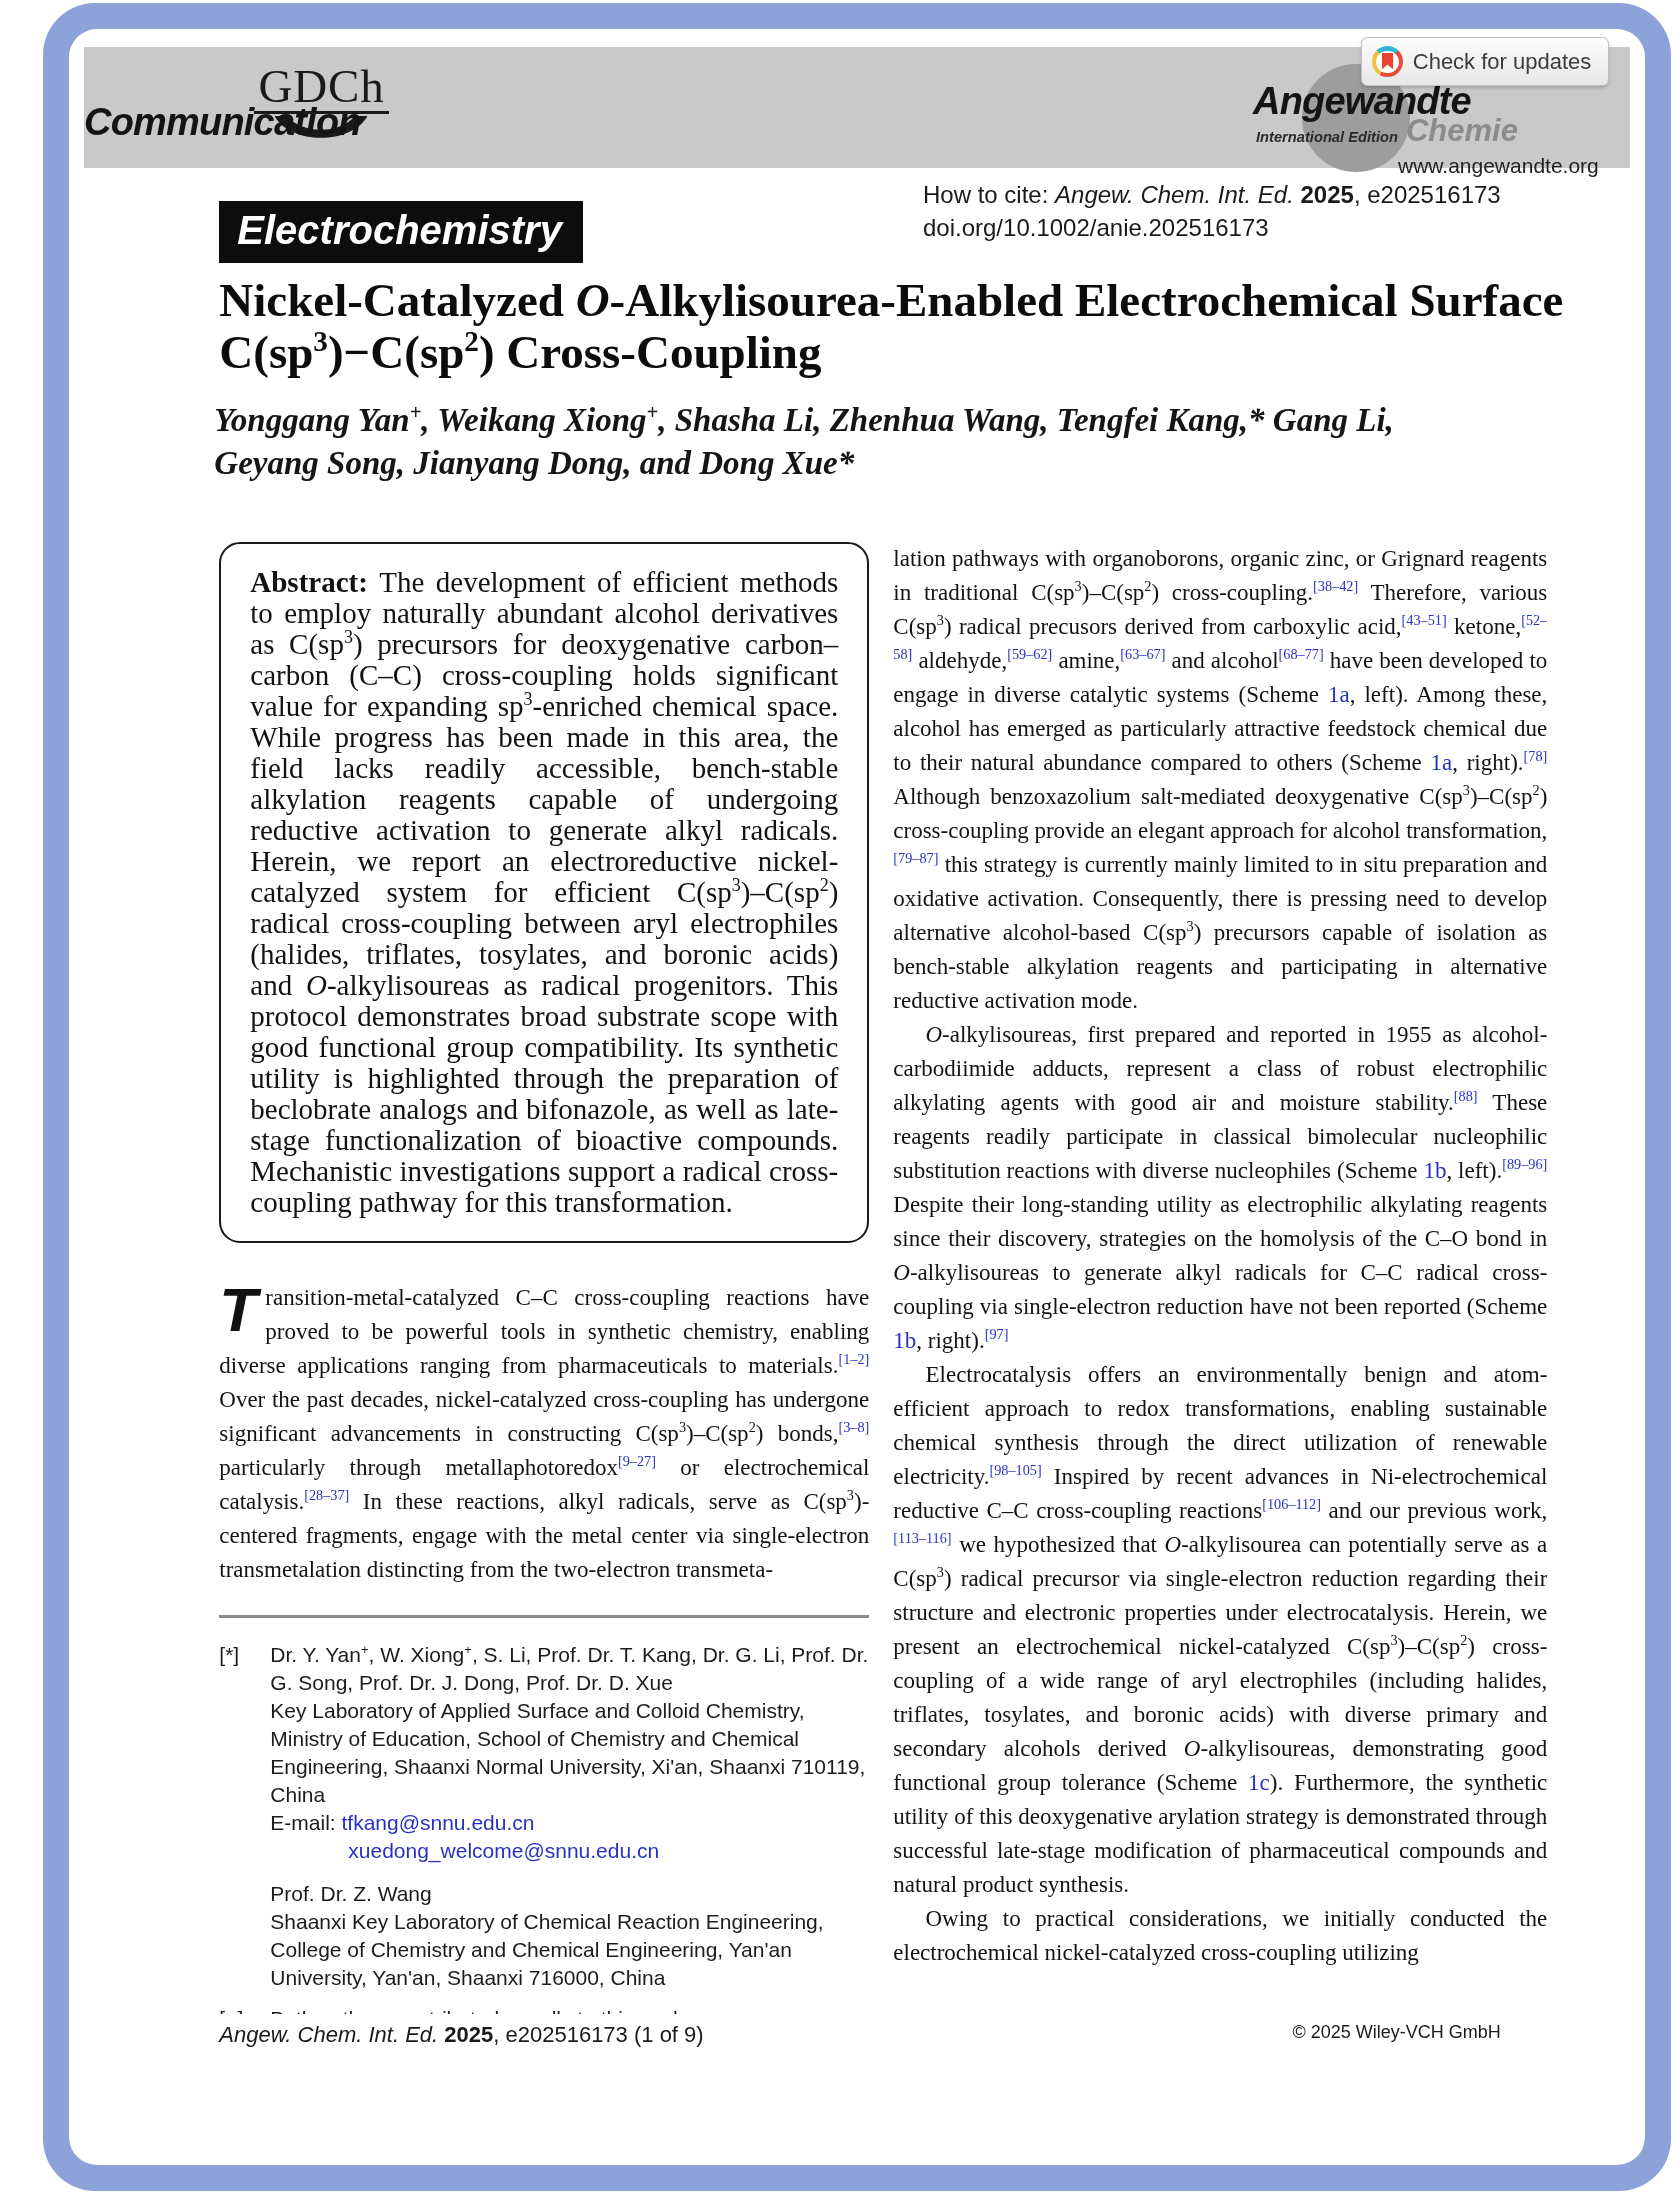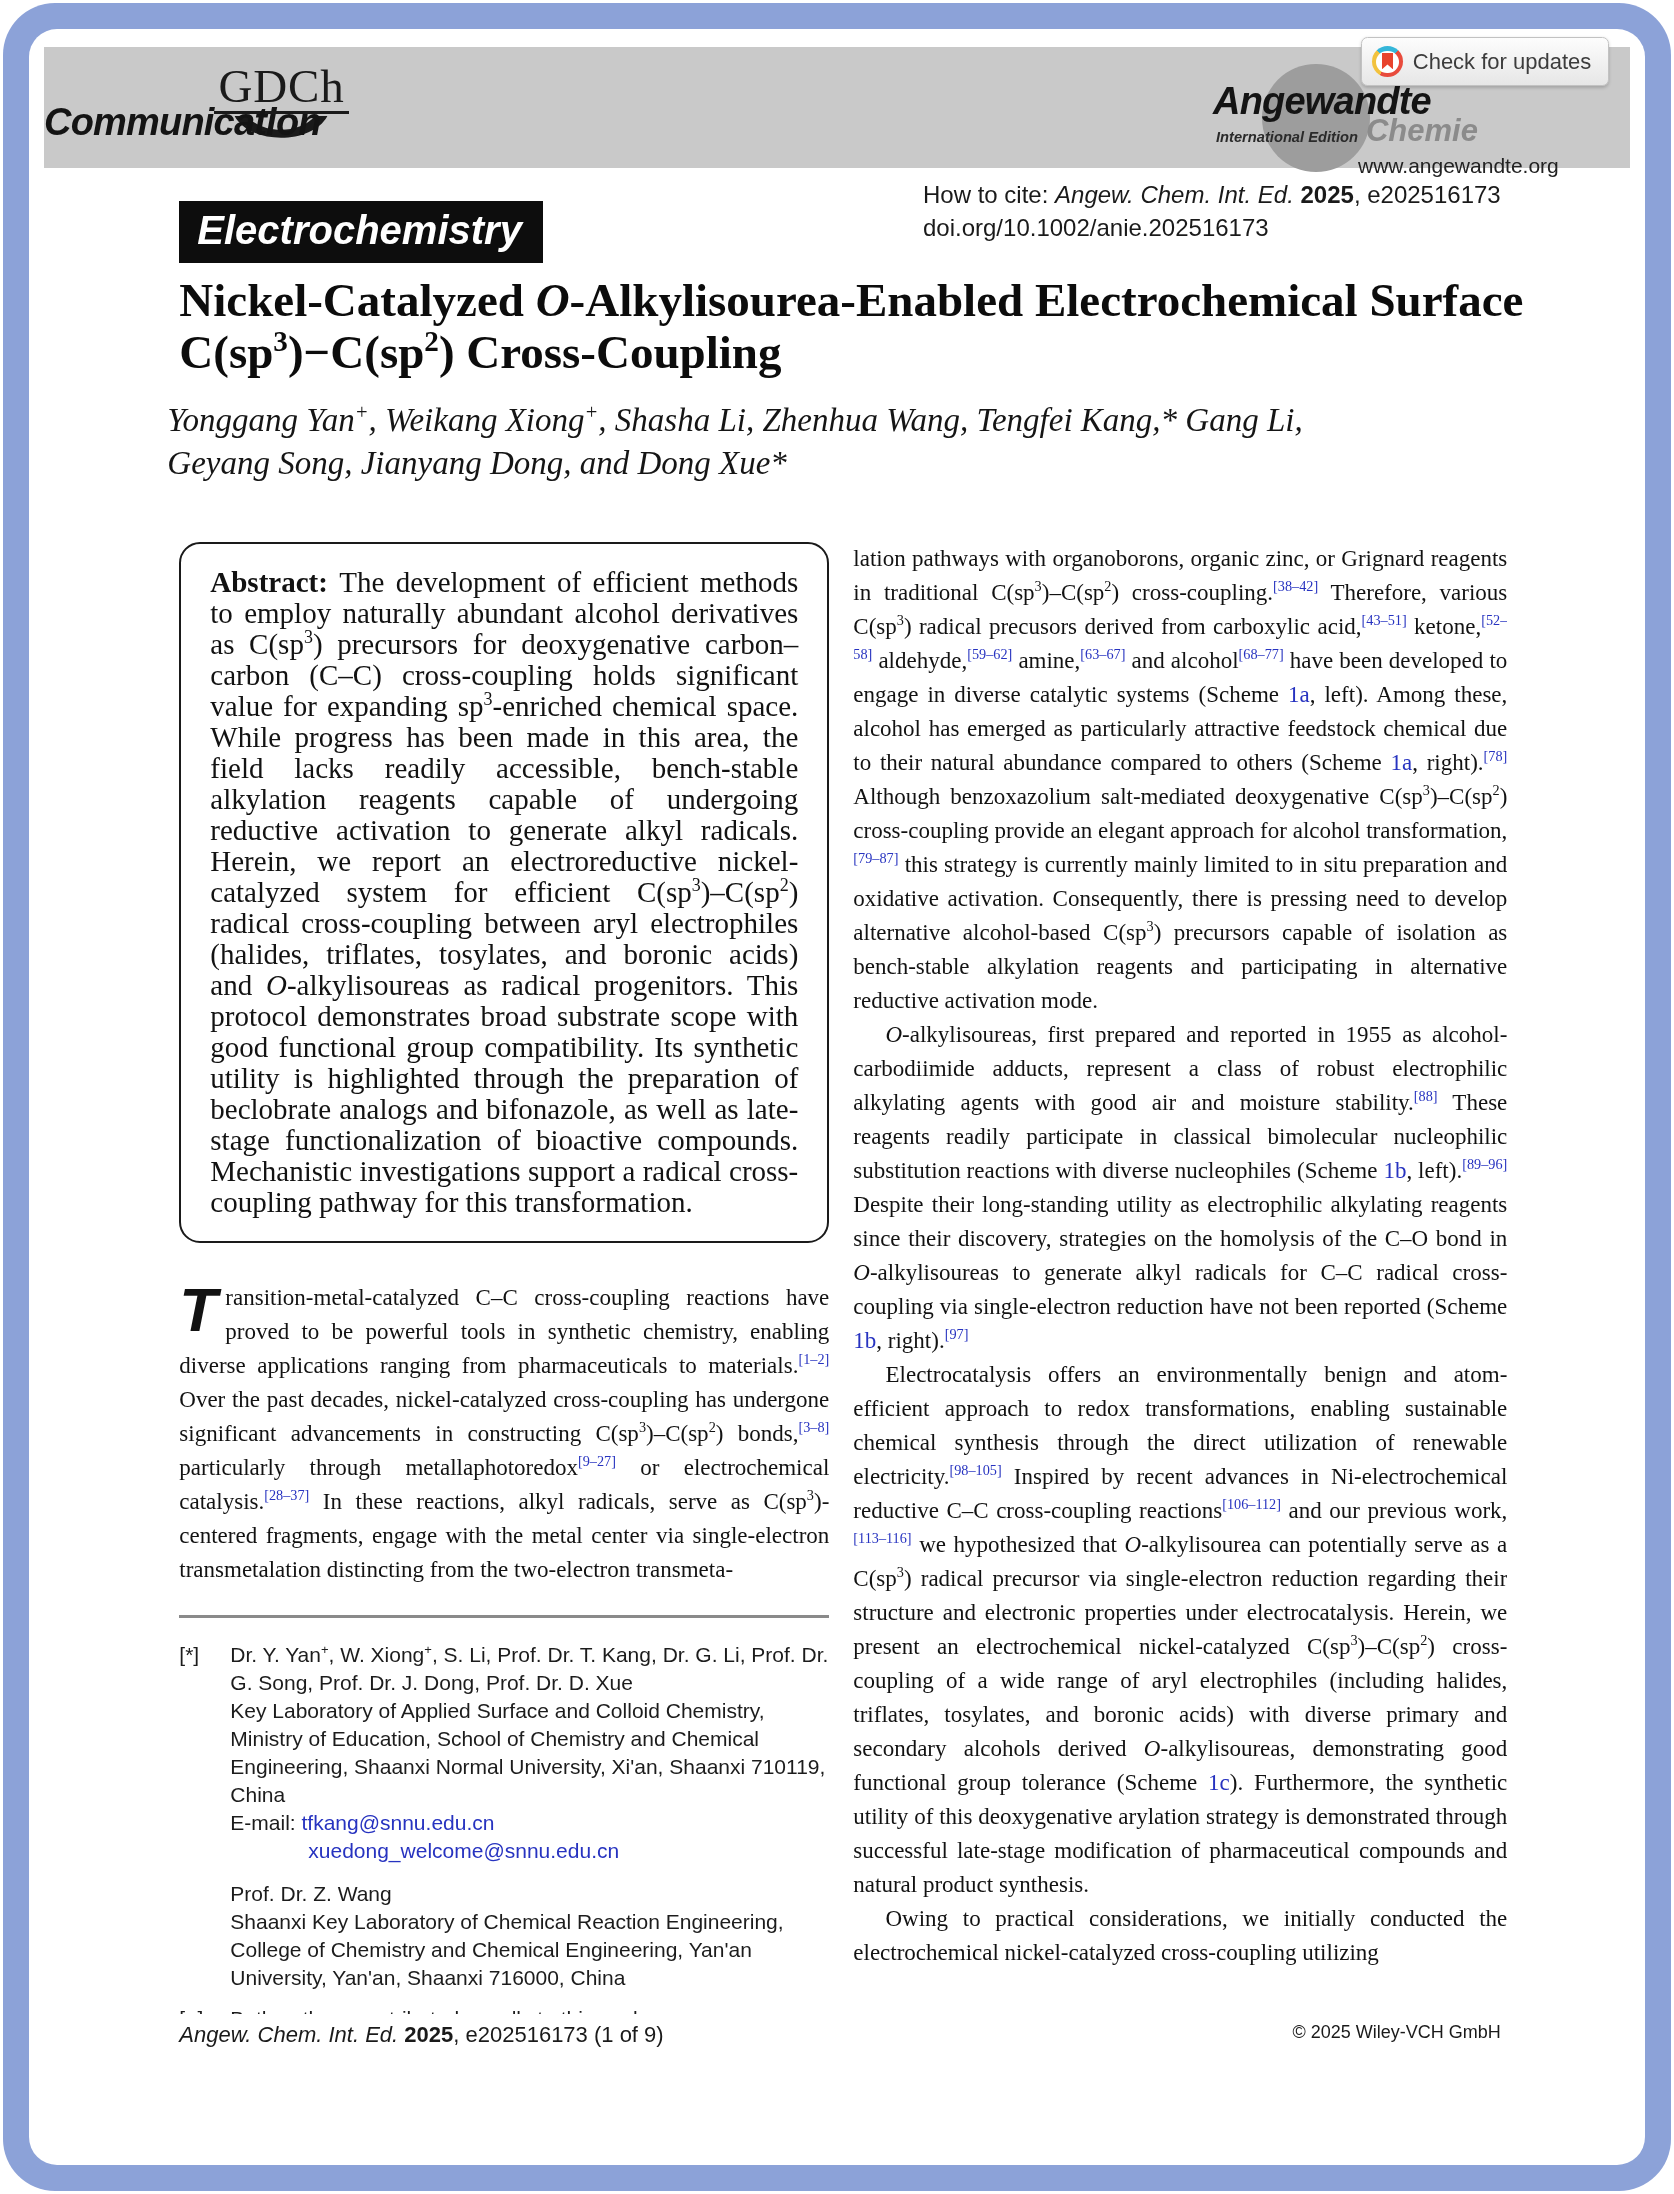--- a/index.html
+++ b/index.html
@@ -1,18 +1,18 @@
 <!DOCTYPE html>
 <html style="--frame-blue: #8ca2d8; --header-gray: #c9c9c9;font-size:13px"><head>
 <meta charset="utf-8">
 <style>
   html,body{margin:0;padding:0;background:#ffffff;}
   #canvas{position:relative;width:1674px;height:2194px;background:#ffffff;overflow:hidden;
           font-family:"Liberation Serif", serif;color:#111;}
-  .frame-blue{position:absolute;inset:3.3px;background:var(--frame-blue,#8ca2d8);border-radius:52px;}
+  .frame-blue{position:absolute;inset:3.3px;background:var(--frame-blue,#8ca2d8);border-radius:52px;margin-left:40px;}
   .page{position:absolute;inset:26px;background:#ffffff;border-radius:28px;overflow:hidden;}
 
   
   .header-band{position:absolute;left:14.7px;right:14.7px;top:18px;height:121px;background:var(--header-gray,#c9c9c9);}
   .gdch{position:absolute;left:164px;top:14.7px;width:147px;text-align:center;}
   .gdch-text{font-family:"Liberation Serif",serif;font-size:47px;letter-spacing:0.8px;color:#1a1a1a;
              border-bottom:3.3px solid #1a1a1a;display:inline-block;padding:0 4.9px 0 4.9px;line-height:49px;}
   .gdch-bowl{display:block;margin:1.6px auto 0 auto;width:98px;height:29px;}
   .communication{position:absolute;left:0;right:0;top:54px;text-align:left;
       font-family:"Liberation Sans",sans-serif;font-weight:bold;font-style:italic;font-size:38px;color:#141414;letter-spacing:-0.8px;}
@@ -36,21 +36,21 @@
 
   
   .cite{position:absolute;right:144px;top:149px;font-family:"Liberation Sans",sans-serif;
         font-size:24px;line-height:33px;color:#1a1a1a;}
   .topic-badge{position:absolute;left:150px;top:172px;background:#0d0d0d;color:#fff;
       font-family:"Liberation Sans",sans-serif;font-weight:bold;font-style:italic;font-size:40px;
       padding:6.5px 21px 9.8px 18px;}
 
   .title{position:absolute;left:150px;top:245px;width:1349px;font-weight:bold;font-size:47px;line-height:52px;
          color:#0c0c0c;font-family:"Liberation Serif",serif;}
-  .authors{position:absolute;left:138px;top:370px;width:1349px;font-style:italic;font-size:33px;line-height:43px;color:#151515;}
+  .authors{position:absolute;left:145px;top:370px;width:1349px;font-style:italic;font-size:33px;line-height:43px;color:#151515;font-weight:bold;}
 
   
   .col{position:absolute;top:513px;width:650px;height:1472px;overflow:hidden;font-size:23px;line-height:34px;
        text-align:justify;color:#121212;}
   .col-left{left:150px;}
   .col-right{left:824px;width:654px;}
   .col p{margin:0;}
   .col .indent{text-indent:1.4em;}
 
   .abstract-box{border:2.5px solid #1a1a1a;border-radius:21px;padding:23px 29px;font-size:29px;line-height:31px;

